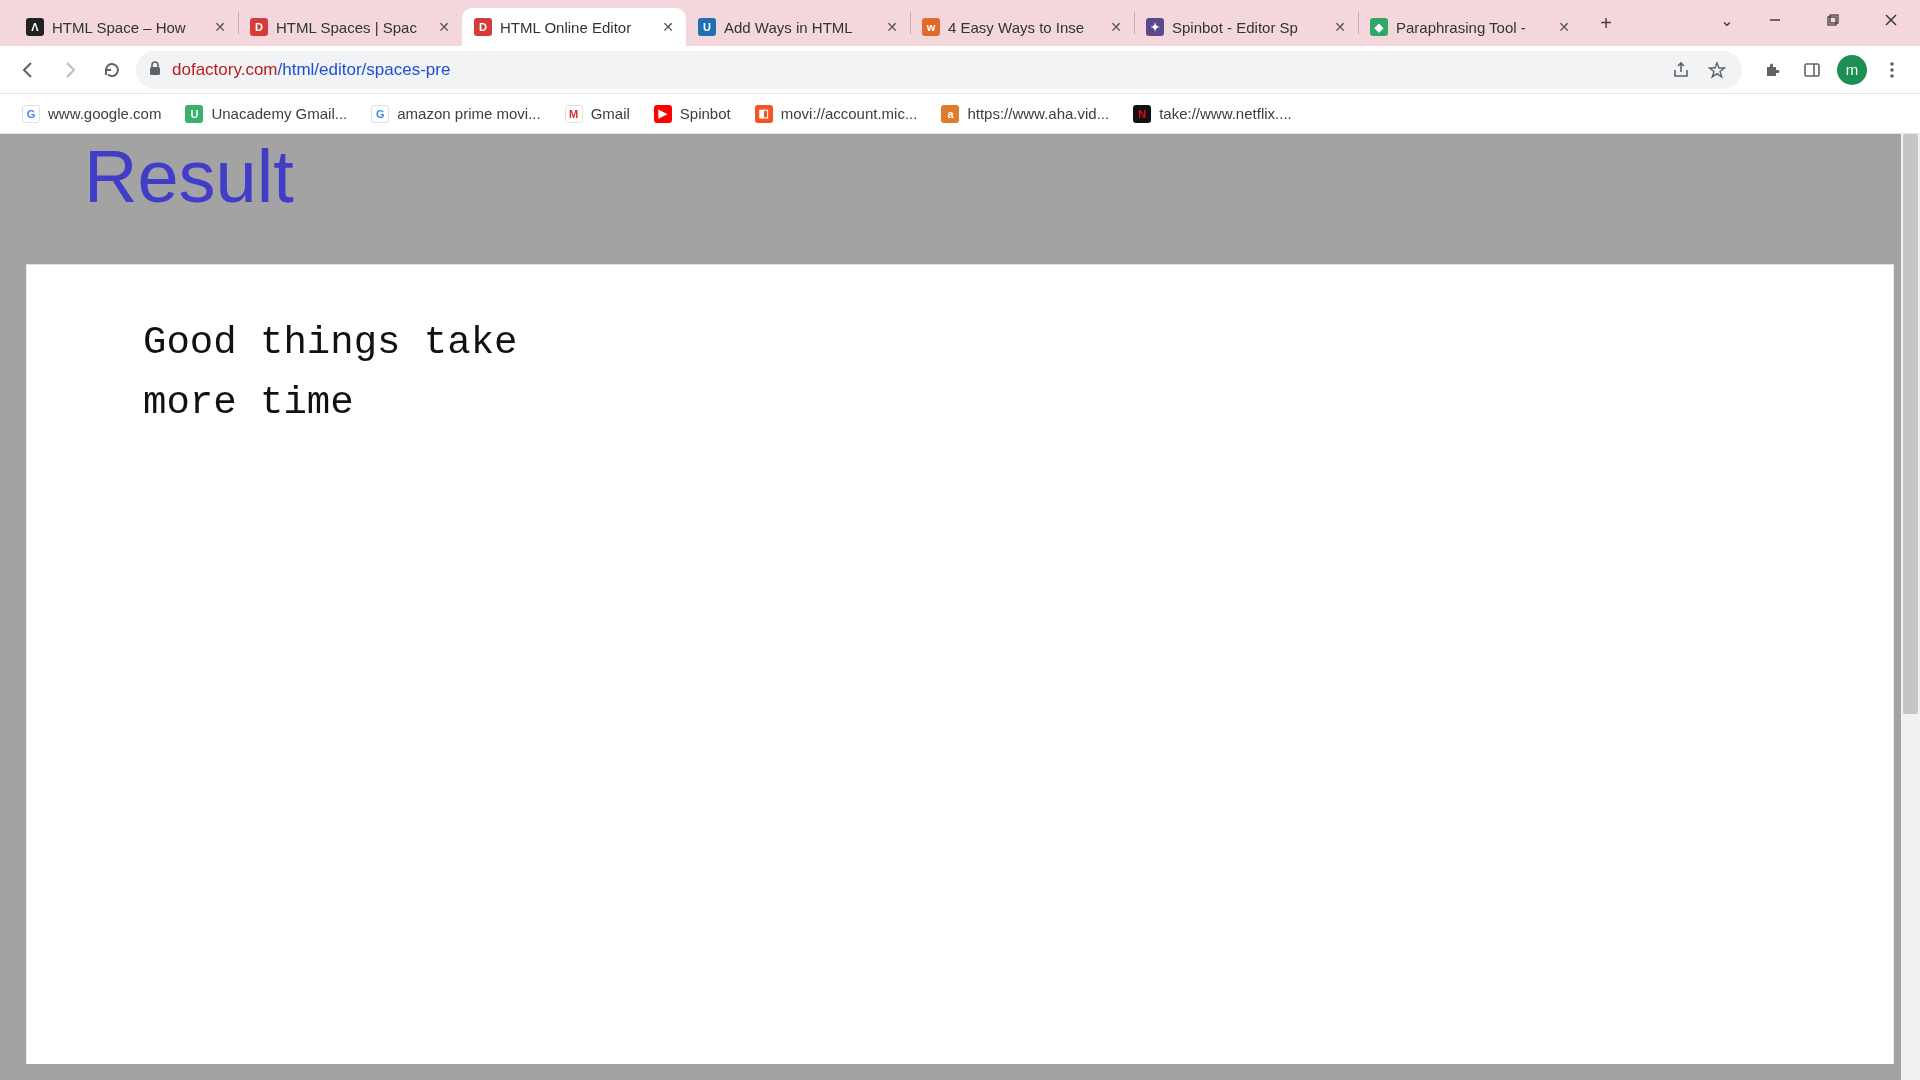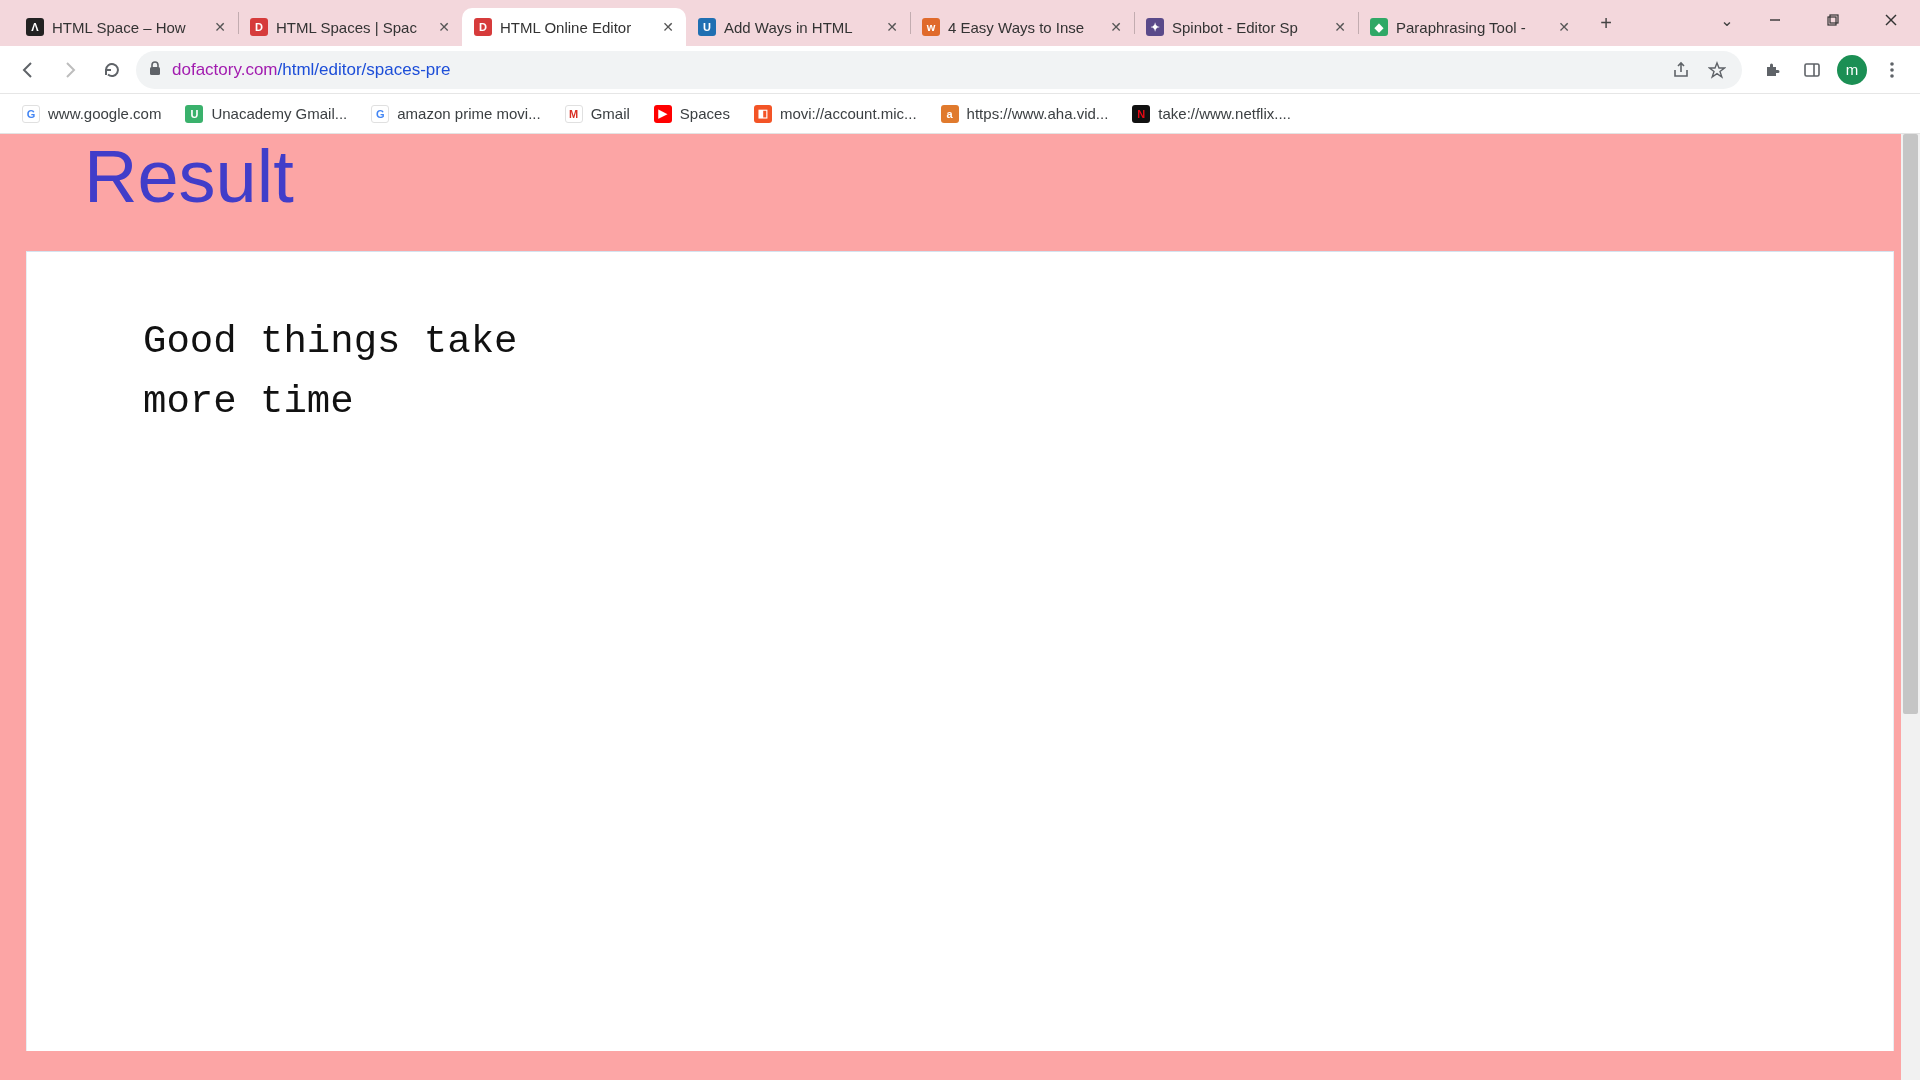--- a/index.html
+++ b/index.html
@@ -119,21 +119,21 @@
     background: #f1f3f4;
     border-radius: 20px;
     display: flex;
     align-items: center;
     padding: 0 12px;
     gap: 10px;
     color: #202124;
   }
   .omnibox .lock { color: #5f6368; font-size: 14px; }
   .omnibox .url { font-size: 17px; flex: 1; }
-  .omnibox .url .host { color: #a21caf; }
+  .omnibox .url .host { color: #b91c1c; }
   .omnibox .url .path { color: #1d4ed8; }
   .omnibox .share, .omnibox .star { color: #5f6368; width: 26px; display:flex; justify-content:center; }
   .right-icons { display: flex; align-items: center; gap: 4px; margin-left: 6px; }
   .ric {
     width: 36px; height: 36px;
     display: flex; align-items: center; justify-content: center;
     color: #5f6368;
   }
   .avatar {
     width: 30px; height: 30px; border-radius: 50%;
@@ -165,42 +165,42 @@
     width: 18px; height: 18px; border-radius: 3px;
     display: flex; align-items: center; justify-content: center;
     font-size: 11px; font-weight: bold; color: #fff;
   }
 
   
   .page {
     position: absolute;
     left: 0; right: 0;
     top: 134px; bottom: 0;
-    background: #fca5a5;
+    background: #a3a3a3;
     overflow: hidden;
   }
   .result-header {
     padding: 0 0 20px 84px;
   }
   .result-title {
     font-size: 74px;
     font-weight: 400;
     color: #413dc9;
     font-family: "Segoe UI Light","Segoe UI",Arial,sans-serif;
     line-height: 1.05;
     padding-top: 4px;
   }
   .result-box {
-    margin: 15px 26px 0 26px;
+    margin: 28px 26px 0 26px;
     background: #ffffff;
     border-top: 1px solid #d5e3ef;
     border-left: 1px solid #e8eef3;
     border-right: 1px solid #e8eef3;
     min-height: 800px;
-    padding: 60px 60px 0 116px;
+    padding: 48px 60px 0 116px;
     position: relative;
   }
   .pre-text {
     font-family: "Consolas","Courier New",monospace;
     font-size: 39px;
     line-height: 1.55;
     white-space: pre;
     color: #111;
   }
 
@@ -374,21 +374,21 @@
   <div class="bm">
     <span class="bico" style="background:#fff;color:#4285F4;border:1px solid #e0e0e0">G</span>
     <span>amazon prime movi...</span>
   </div>
   <div class="bm">
     <span class="bico" style="background:#fff;color:#d93025;border:1px solid #e0e0e0">M</span>
     <span>Gmail</span>
   </div>
   <div class="bm">
     <span class="bico" style="background:#ff0000">▶</span>
-    <span>Spaces</span>
+    <span>Spinbot</span>
   </div>
   <div class="bm">
     <span class="bico" style="background:#f35426">◧</span>
     <span>movi://account.mic...</span>
   </div>
   <div class="bm">
     <span class="bico" style="background:#e07a2d">a</span>
     <span>https://www.aha.vid...</span>
   </div>
   <div class="bm">

